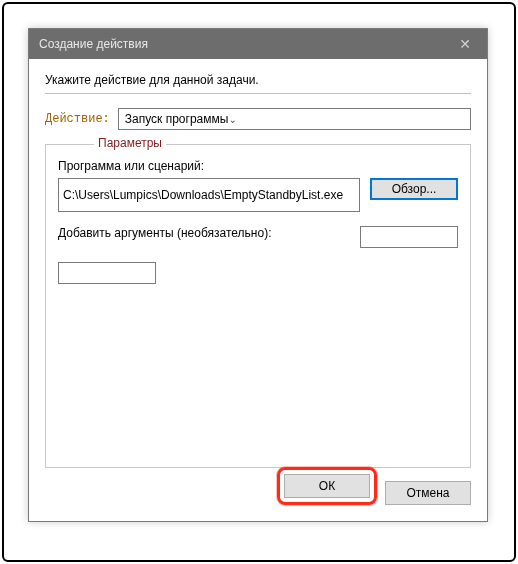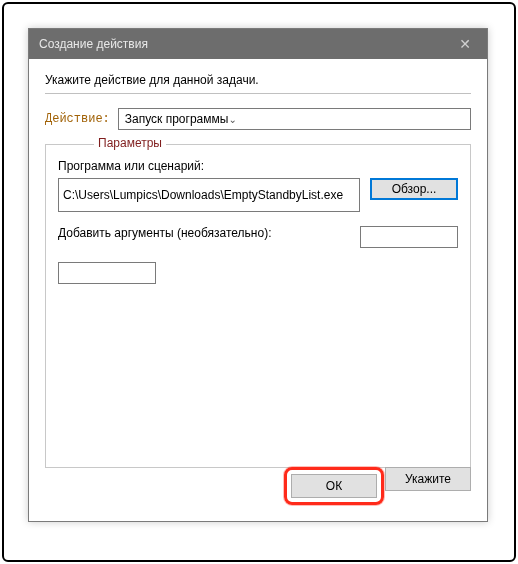--- a/index.html
+++ b/index.html
@@ -153,22 +153,22 @@
       border: 1px solid #7a7a7a;
       font-size: 12px;
       padding: 0 4px;
       font-family: inherit;
     }
     .button-bar {
       position: absolute;
       right: 16px;
       bottom: 16px;
       display: flex;
-      gap: 1px;
-      align-items: flex-start;
+      gap: 8px;
+      align-items: flex-end;
     }
     .ok-highlight {
       border: 3px solid #ff2a1a;
       border-radius: 8px;
       padding: 4px;
       box-shadow: 0 0 0 1px rgba(255,42,26,0.3);
     }
     .dlg-btn {
       width: 86px;
       height: 24px;
@@ -219,17 +219,17 @@
         <div class="inline-row">
           <input type="text" class="inline-input" value="" style="">
         </div>
       </div>
     </div>
 
     <div class="button-bar">
       <span class="ok-highlight">
         <button class="dlg-btn">ОК</button>
       </span>
-      <button class="dlg-btn">Укажите</button>
+      <button class="dlg-btn">Отмена</button>
     </div>
 
   </div>
 </div>
 
 </body></html>

